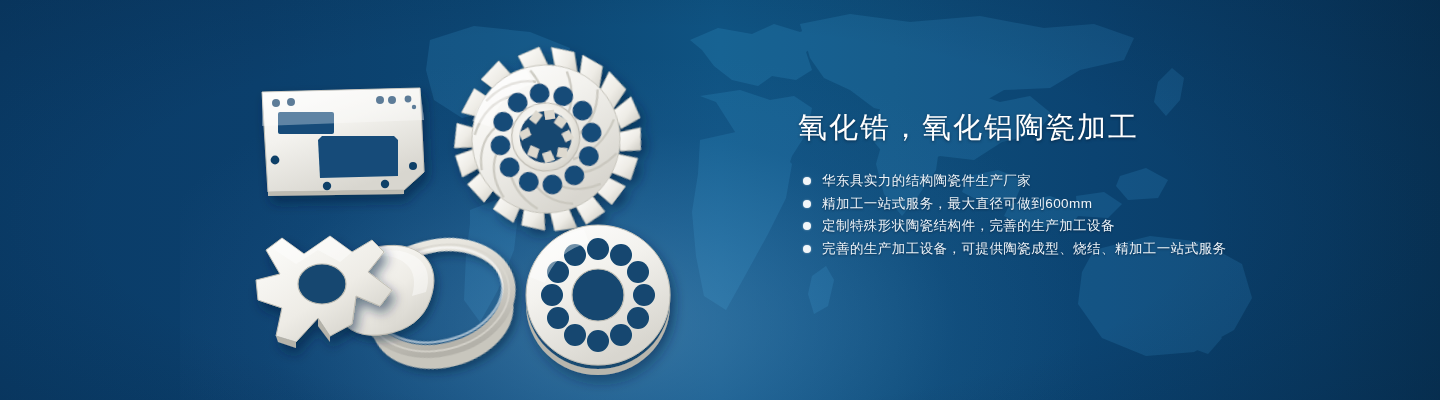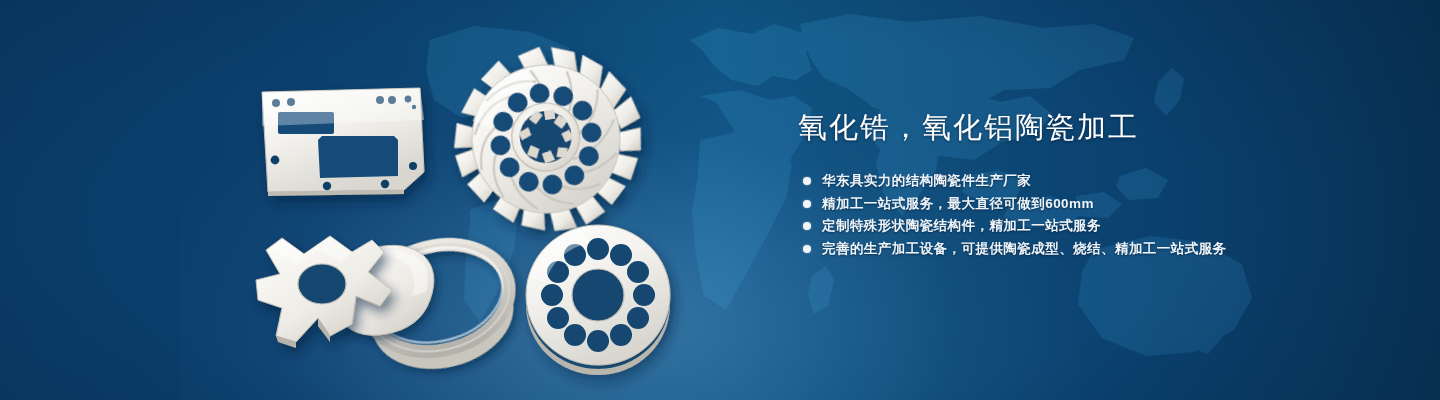--- a/index.html
+++ b/index.html
@@ -55,21 +55,20 @@
   #bullets { margin-top:22px; }
   .bullet { display:flex; align-items:center; height:22.5px; white-space:nowrap; }
   .dot {
     width:8px; height:8px; border-radius:50%;
     background:#f2f6f9; flex:0 0 8px; margin-right:11px; margin-left:5px;
     box-shadow:0 0 2px rgba(255,255,255,.5);
   }
   .btext {
     font-size:13.5px; color:#eef4f9; letter-spacing:.45px;
     text-shadow:0 1px 2px rgba(0,14,32,.5);
-    font-weight:bold;
   }
 </style>
 </head>
 <body>
 
 <div id="banner">
 
   <div class="bg-base"></div>
 
   <svg class="bg-map" viewBox="0 0 1440 400" preserveAspectRatio="none" aria-hidden="true">
@@ -301,21 +300,21 @@
         <span class="btext">华东具实力的结构陶瓷件生产厂家</span>
       </div>
 
       <div class="bullet">
         <span class="dot"></span>
         <span class="btext">精加工一站式服务，最大直径可做到600mm</span>
       </div>
 
       <div class="bullet">
         <span class="dot"></span>
-        <span class="btext">定制特殊形状陶瓷结构件，精加工一站式服务</span>
+        <span class="btext">定制特殊形状陶瓷结构件，完善的生产加工设备</span>
       </div>
 
       <div class="bullet">
         <span class="dot"></span>
         <span class="btext">完善的生产加工设备，可提供陶瓷成型、烧结、精加工一站式服务</span>
       </div>
 
     </div>
   </div>
 

